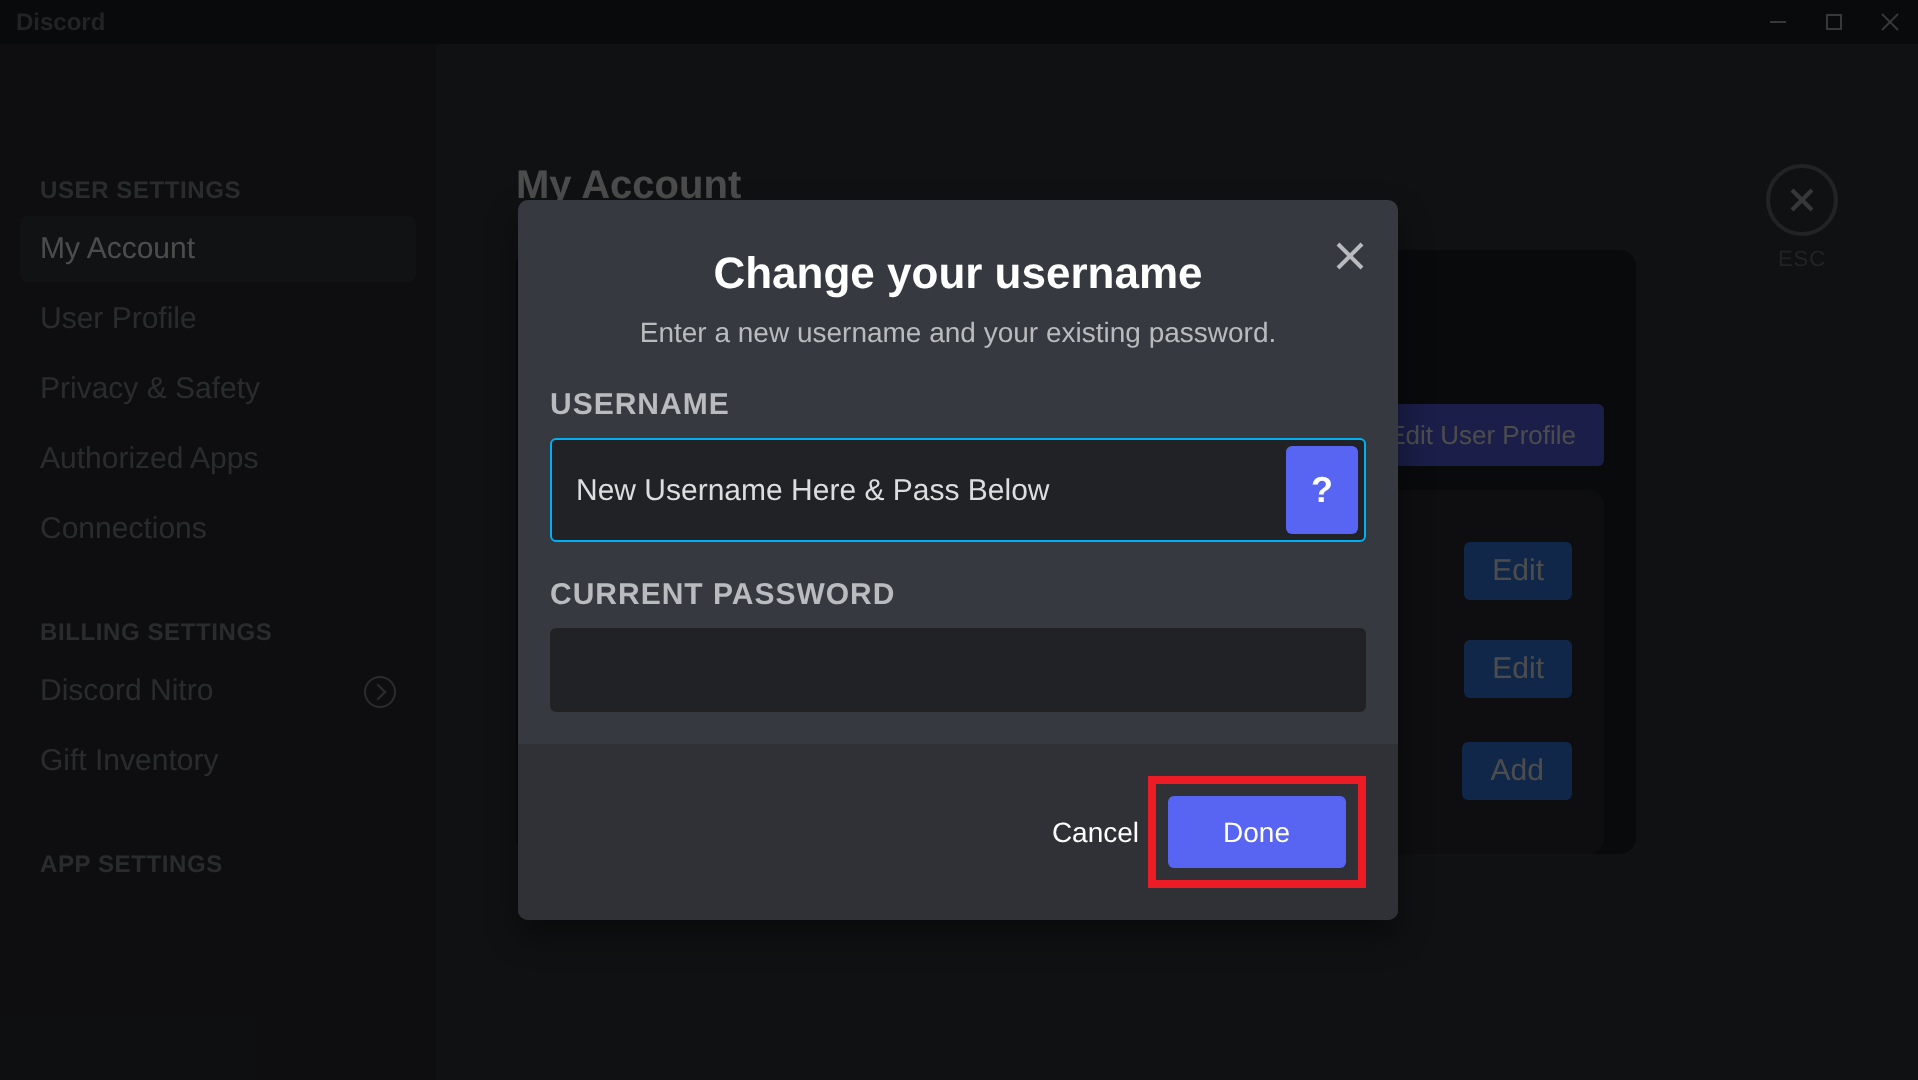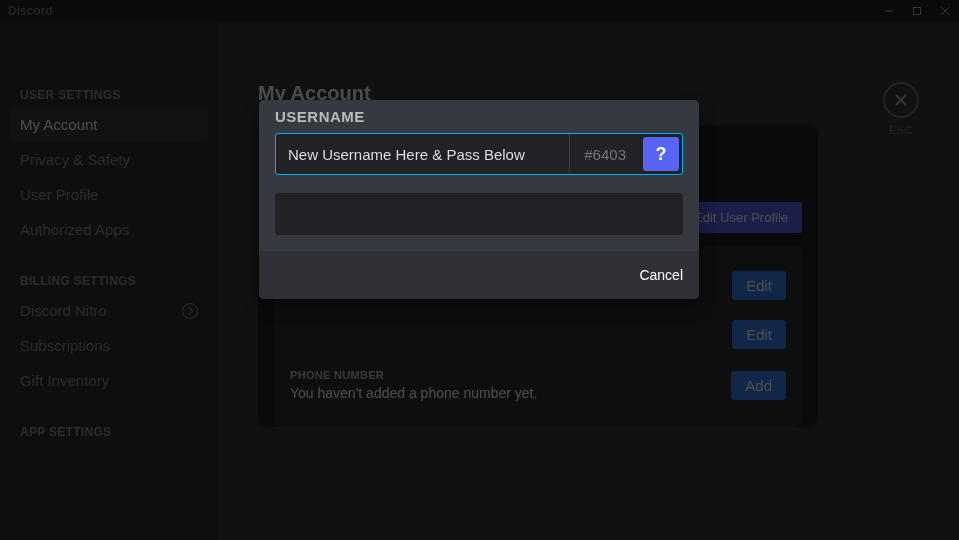--- a/index.html
+++ b/index.html
@@ -35,21 +35,21 @@
 .mini-btn { background: #3b82f6; color: #fff; font-size: 15px; padding: 6px 14px; border-radius: 3px; cursor: pointer; }
 
 .overlay { position: absolute; inset: 0; background: rgba(0,0,0,0.7); z-index: 100; }
 .modal { position: absolute; left: 259px; top: 100px; width: 440px; background: #36393f; border-radius: 5px; z-index: 200; box-shadow: 0 8px 16px rgba(0,0,0,0.4); display: flex; flex-direction: column; }
 .modal-head { padding: 24px 16px 12px 16px; text-align: center; position: relative; }
 .modal-title { font-size: 22px; font-weight: 700; color: #fff; }
 .modal-sub { font-size: 14px; color: #b9bbbe; margin-top: 8px; }
 .modal-close { position: absolute; right: 14px; top: 18px; color: #b9bbbe; cursor: pointer; }
 .modal-body { padding: 8px 16px 16px 16px; }
 .field-label { font-size: 15px; font-weight: 700; color: #b9bbbe; letter-spacing: 0.5px; margin-bottom: 8px; }
-.username-row { display: flex; border: 1.5px solid #00aff4; border-radius: 3px; background: #202225; margin-bottom: 18px; height: 42px; }
+.username-row { display: flex; border: 1.5px solid #00aff4; border-radius: 3px; background: #202225; margin-bottom: 18px; height: 52px; gap: 14px; }
 .username-input { flex: 1; background: transparent; border: none; outline: none; color: #dcddde; font-size: 15px; padding: 0 12px; }
 .discrim { border-left: 1px solid #36393f; padding: 0 14px; color: #72767d; font-size: 15px; display: flex; align-items: center; }
 .help-badge { width: 36px; background: #5865f2; color: #fff; font-size: 18px; font-weight: 700; display: flex; align-items: center; justify-content: center; margin: 3px; border-radius: 3px; cursor: pointer; }
 .password-input { width: 100%; height: 42px; background: #202225; border: 1px solid #222; border-radius: 3px; outline: none; color: #dcddde; padding: 0 12px; }
 .modal-footer { background: #2f3136; padding: 16px; display: flex; justify-content: flex-end; align-items: center; gap: 4px; border-radius: 0 0 5px 5px; }
 .cancel-link { color: #fff; font-size: 14px; cursor: pointer; }
 .done-wrap { border: 4px solid #ed1c24; padding: 6px; }
 .done-btn { background: #5865f2; color: #fff; font-size: 14px; font-weight: 500; padding: 10px 28px; border-radius: 3px; cursor: pointer; border: none; }
 </style>
 </head>
@@ -77,36 +77,36 @@
   </div>
 </div>
 
 <div class="app">
   <div class="sidebar">
     <div class="sidebar-heading">USER SETTINGS</div>
     <div class="sidebar-item selected">
         <span>My Account</span>
       </div>
     <div class="sidebar-item">
+        <span>User Profile</span>
+      </div>
+    <div class="sidebar-item">
         <span>Privacy &amp; Safety</span>
       </div>
     <div class="sidebar-item">
-        <span>User Profile</span>
+        <span>Authorized Apps</span>
       </div>
     <div class="sidebar-item">
-        <span>Authorized Apps</span>
+        <span>Connections</span>
       </div>
     <div class="section-gap"></div>
     <div class="sidebar-heading">BILLING SETTINGS</div>
     <div class="sidebar-item">
         <span>Discord Nitro</span>
         <span class="nitro-badge"></span>
-      </div>
-    <div class="sidebar-item">
-        <span>Subscriptions</span>
       </div>
     <div class="sidebar-item">
         <span>Gift Inventory</span>
       </div>
     <div class="section-gap"></div>
     <div class="sidebar-heading">APP SETTINGS</div>
   </div>
 
   <div class="content">
     <div class="page-title">My Account</div>
@@ -141,25 +141,38 @@
           <div class="mini-btn">Add</div>
         </div>
       </div>
     </div>
   </div>
 </div>
 
 <div class="overlay"></div>
 
 <div class="modal">
+  <div class="modal-head">
+    <div class="modal-title">Change your username</div>
+    <div class="modal-sub">Enter a new username and your existing password.</div>
+    <div class="modal-close">
+      <svg width="20" height="20">
+          <line x1="4" y1="4" x2="16" y2="16" stroke="currentColor" stroke-width="2"></line>
+          <line x1="16" y1="4" x2="4" y2="16" stroke="currentColor" stroke-width="2"></line>
+        </svg>
+    </div>
+  </div>
   <div class="modal-body">
     <div class="field-label">USERNAME</div>
     <div class="username-row">
       <input class="username-input" value="New Username Here &amp; Pass Below" style="">
-      <div class="discrim">#6403</div>
       <div class="help-badge">?</div>
     </div>
+    <div class="field-label">CURRENT PASSWORD</div>
     <input type="password" class="password-input" style="">
   </div>
   <div class="modal-footer">
     <span class="cancel-link">Cancel</span>
+    <span class="done-wrap">
+      <button class="done-btn">Done</button>
+    </span>
   </div>
 </div>
 
 </body></html>

